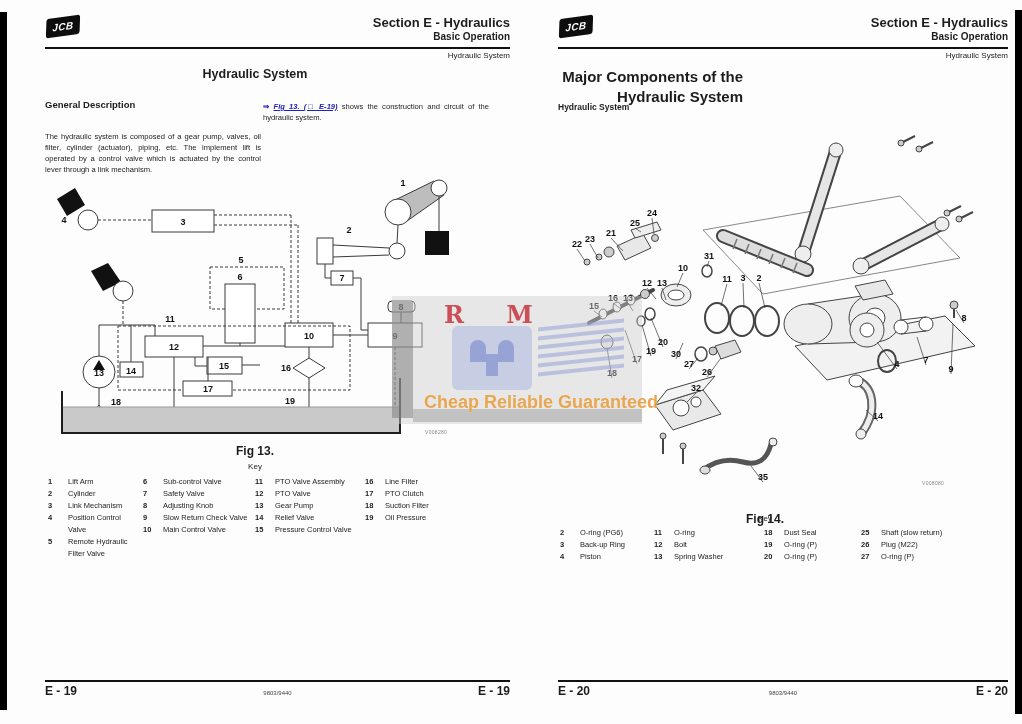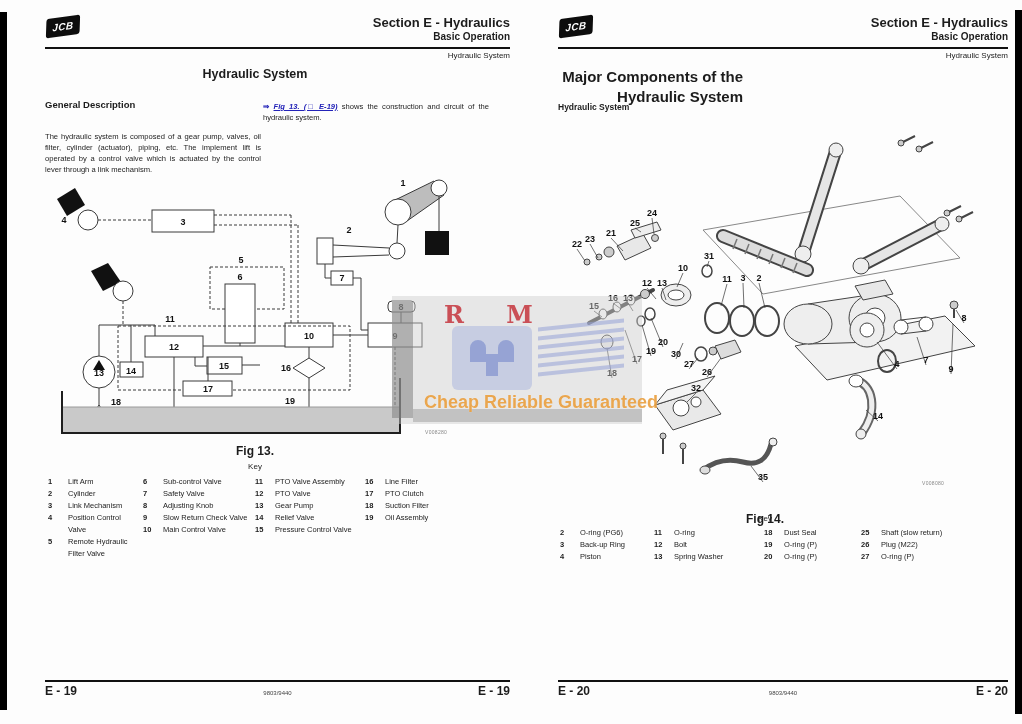--- a/index.html
+++ b/index.html
@@ -247,21 +247,21 @@
         <div class="krow">
           <span class="knum">17</span>
           <span class="klab">PTO Clutch</span>
         </div>
         <div class="krow">
           <span class="knum">18</span>
           <span class="klab">Suction Filter</span>
         </div>
         <div class="krow">
           <span class="knum">19</span>
-          <span class="klab">Oil Assembly</span>
+          <span class="klab">Oil Pressure</span>
         </div>
       </div>
   </div>
 
   <div class="abs frule" style="left:15px;top:670px;width:465px;"></div>
   <div class="abs footer" style="left:15px;top:674px;width:465px;">
     <span class="f-page">E - 19</span>
     <span class="f-code">9803/9440</span>
     <span class="f-page">E - 19</span>
   </div>

